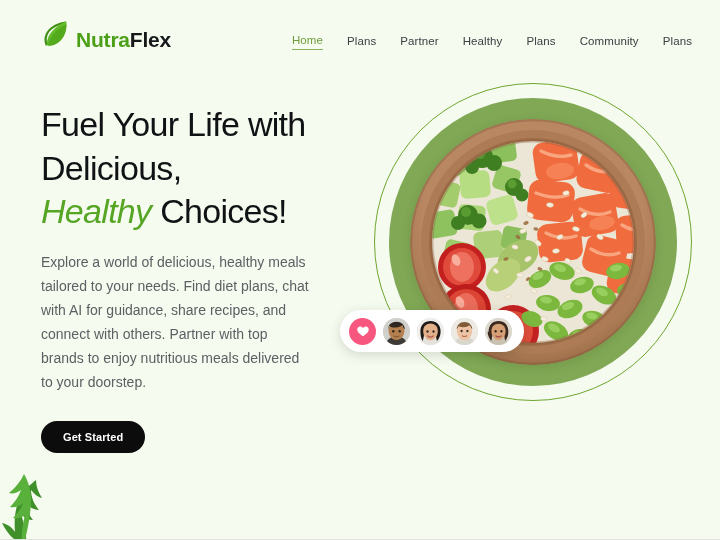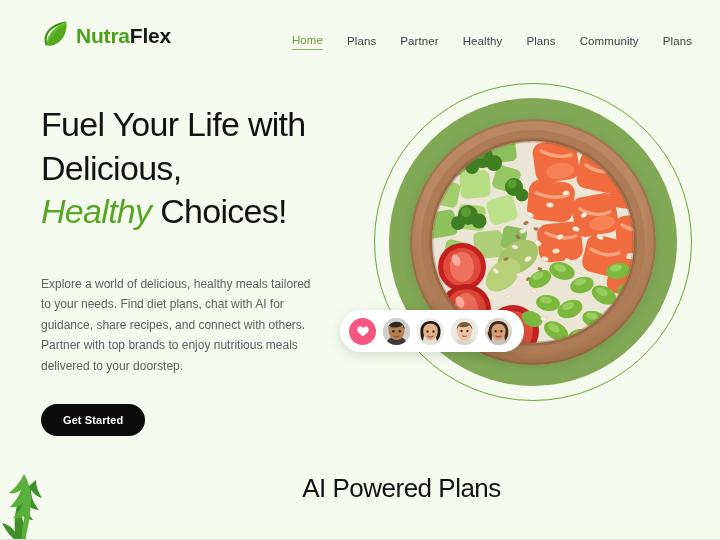--- a/index.html
+++ b/index.html
@@ -15,21 +15,21 @@
     background:#f6fbf0; overflow:hidden;
   }
 
   
   .header {
     position:absolute; top:0; left:0; width:720px; height:71px;
     display:flex; align-items:center;
   }
   .brand {
     position:absolute; left:41px; top:20px;
-    display:flex; align-items:center; gap:7px;
+    display:flex; align-items:flex-end; gap:7px;
   }
   .leaf-mark { width:28px; height:30px; display:block; }
   .brand-text {
     font-size:21px; font-weight:700; letter-spacing:-0.2px;
     line-height:1; white-space:nowrap;
   }
   .brand-a { color:#4ca017; }
   .brand-b { color:#16181a; }
 
   .nav {
@@ -45,22 +45,22 @@
   }
 
   
   .hero-copy { position:absolute; left:41px; top:103px; width:330px; }
   .headline {
     font-size:34px; font-weight:400; line-height:1.28;
     color:#101214; letter-spacing:-0.7px;
   }
   .headline .accent { color:#56a524;font-style:italic; }
   .subcopy {
-    margin-top:40px; width:272px;
-    font-size:12px; line-height:1.72; color:#5b6163;
+    margin-top:16px; width:272px;
+    font-size:14px; line-height:1.72; color:#5b6163;
   }
   .cta {
     margin-top:27px; display:inline-flex; align-items:center;
     justify-content:center; height:32px; padding:12px 22px;
     background:#0c0c0c; color:#ffffff; border:none; border-radius:20px;
     font-family:"Liberation Sans", sans-serif;
     font-size:11px; font-weight:700; letter-spacing:0.1px; cursor:pointer;
   }
 
   
@@ -393,21 +393,20 @@
         <ellipse cx="13.5" cy="28.5" rx="11" ry="10" fill="#c9c1b2"></ellipse>
         <path d="M3.6 13.8C3.6 7 7.7 3.1 13.5 3.1s9.9 3.9 9.9 10.7c0 3.8-1.3 7-3.2 9-.9-3.2-1.3-6.3-1.3-9-1.6 1.5-3.6 2.2-5.6 2.2s-4.1-.8-5.6-2.4c0 2.9-.5 6.2-1.5 9.3-1.6-2-3.6-5.1-3.6-9.1z" fill="#3c2a20"></path>
         <path d="M6.4 13.1c0-4.6 3-7.4 7.1-7.4s7.1 2.8 7.1 7.4c0 5.2-3.2 9.1-7.1 9.1s-7.1-3.9-7.1-9.1z" fill="#d69f74"></path>
         <ellipse cx="10.6" cy="13.3" rx="1.1" ry="1.25" fill="#2e241c"></ellipse>
         <ellipse cx="16.4" cy="13.3" rx="1.1" ry="1.25" fill="#2e241c"></ellipse>
         <path d="M10.9 17.9q2.6 2.1 5.2 0" stroke="#9d4f47" stroke-width="1.25" fill="none" stroke-linecap="round"></path>
       </svg>
     </div>
   </div>
 
-  <h2 class="section-title">AI Powered Plans</h2>
 
   <div class="leaf-decor">
     <svg viewBox="0 0 74 82" aria-hidden="true">
       <path d="M33 80c0-14-2-28-6-40 4 4 8 6 12 6-4-5-7-11-8-18 4 5 9 8 14 8-5-6-8-13-8-20 3 4 7 7 11 8-4-6-6-12-6-18-5 4-12 10-16 18-5 10-6 22-5 34-3-5-8-8-13-9 3 6 7 12 12 16-4 0-8 1-11 3 5 5 12 9 19 10l5 2z" fill="#3f8f2a"></path>
       <path d="M28 78c-1-13 0-26 3-37-4 3-8 4-12 3 4-4 8-9 10-15-4 4-9 5-13 4 5-5 9-11 11-17-4 3-8 4-12 3 6-5 12-12 15-19 4 7 7 16 7 25 0 16-4 34-9 53z" fill="#59b03b"></path>
     </svg>
   </div>
 
   <div class="base-line"></div>
 </div>

